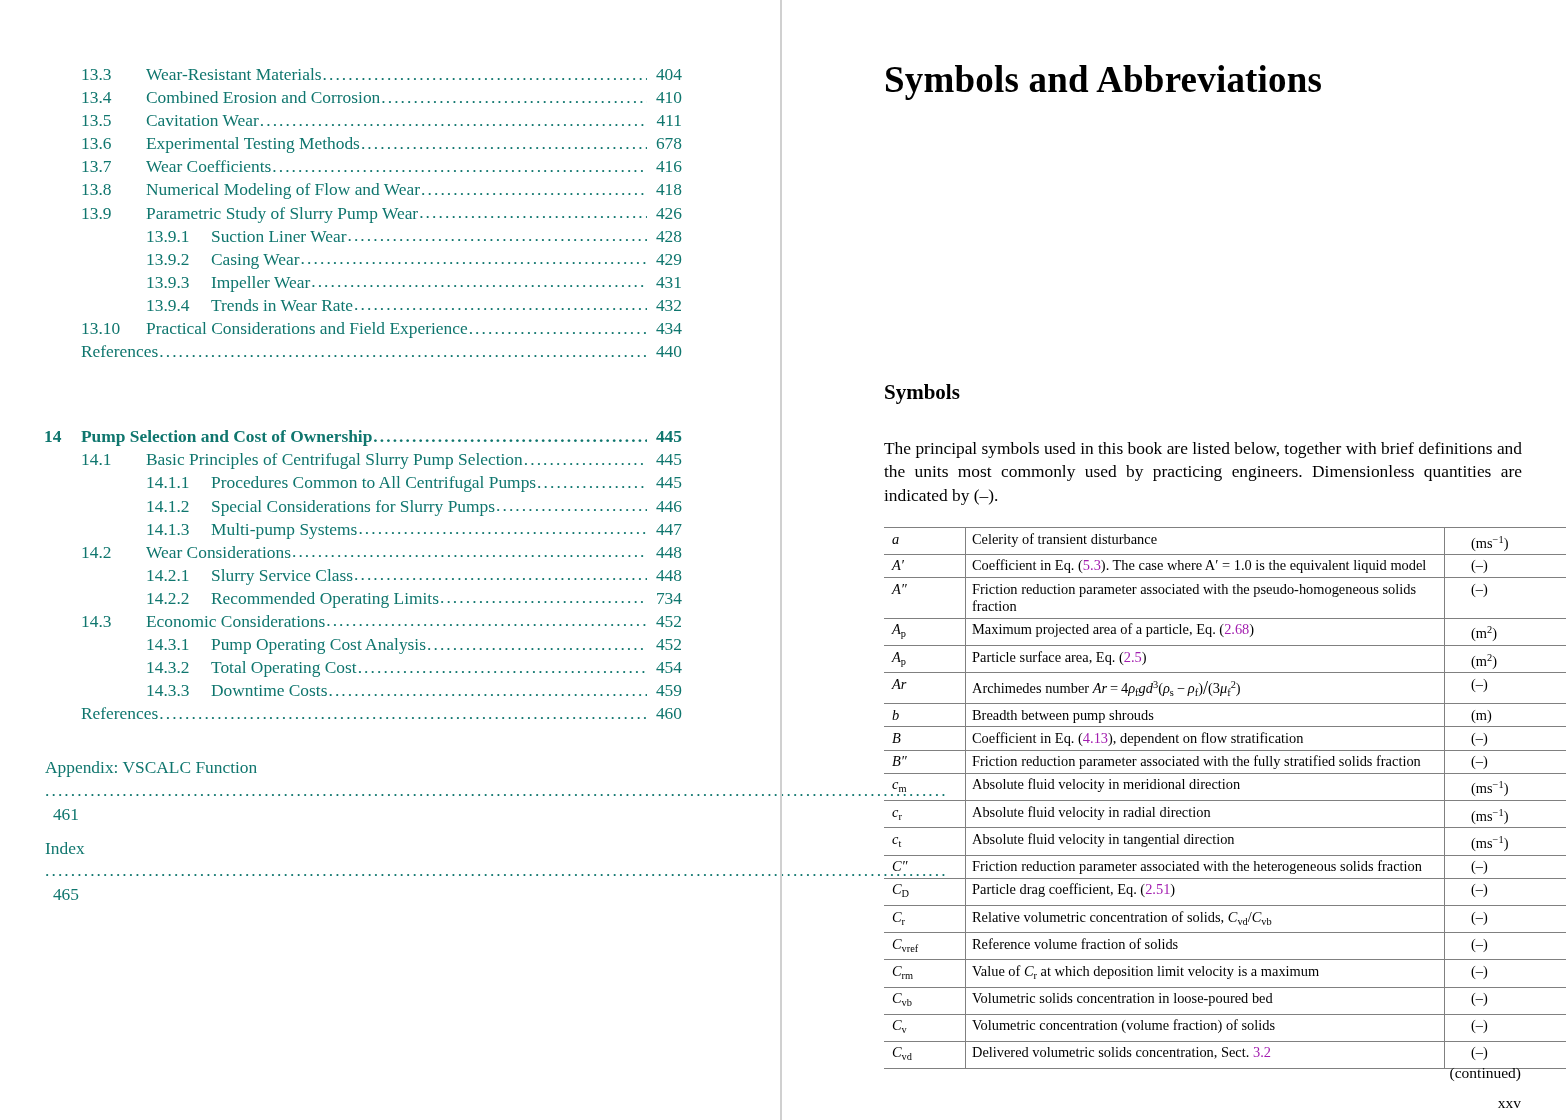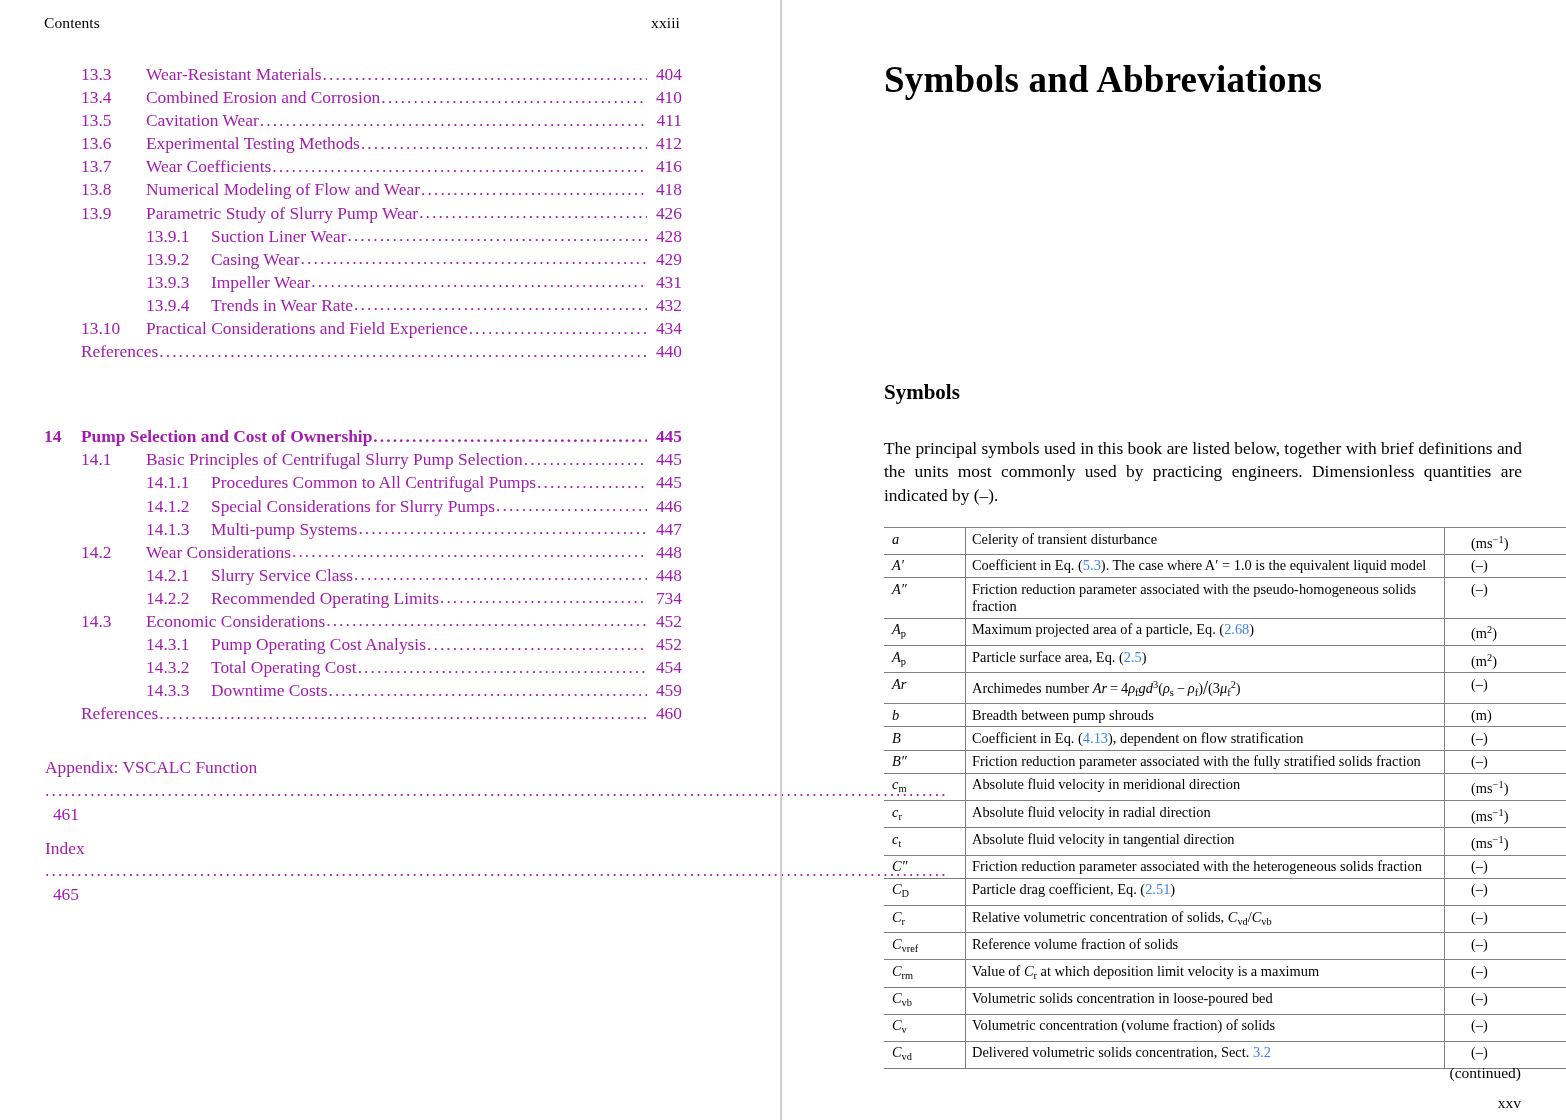--- a/index.html
+++ b/index.html
@@ -49,21 +49,21 @@
 
   .toc-list {
     position: absolute;
     left: 44px;
     top: 63px;
     width: 638px;
   }
   .toc-row {
     display: flex;
     align-items: baseline;
-    color: #a21caf;
+    color: #0f766e;
     font-size: 17.4px;
     line-height: 23.1px;
     white-space: nowrap;
   }
   .toc-row .num {
     flex: 0 0 auto;
     text-align: left;
   }
   .toc-row .title { flex: 0 0 auto; }
   .toc-row .leader {
@@ -154,21 +154,21 @@
     width: 467px;
     border-right: 1.1px solid #808080;
   }
   .sym-table td.c-unit {
     width: 102px;
     padding-left: 26px;
   }
   .sym-table tr:first-child td { border-top: 1.3px solid #808080; }
   .sym-table tr:last-child td  { border-bottom: 1.3px solid #808080; }
 
-  .lnk { color: #3b82f6; }
+  .lnk { color: #a21caf; }
   .ital { font-style: italic; }
   sub { font-size: 0.72em; font-style: normal; vertical-align: -0.28em; }
   sup { font-size: 0.72em; font-style: normal; vertical-align: 0.45em; }
   .c-sym sub, .c-sym sup { font-style: normal; }
 
   .continued {
     position: absolute;
     right: 45px;
     top: 1064px;
     font-size: 15.5px;
@@ -180,24 +180,20 @@
     font-size: 15.5px;
   }
 </style>
 </head>
 <body>
 
 <div class="spread">
 
   <div class="page-left">
 
-    <div class="toc-running-head">
-      <span>Contents</span>
-      <span class="folio">xxiii</span>
-    </div>
 
     <div class="toc-list" id="toc-list">
         <div class="toc-row lvl-section">
           <span class="num">13.3</span>
           <span class="title">Wear-Resistant Materials</span>
           <span class="leader"> ............................................................................................................................................</span>
           <span class="pg">404</span>
         </div>
         <div class="toc-row lvl-section">
           <span class="num">13.4</span>
@@ -208,21 +204,21 @@
         <div class="toc-row lvl-section">
           <span class="num">13.5</span>
           <span class="title">Cavitation Wear</span>
           <span class="leader"> ............................................................................................................................................</span>
           <span class="pg">411</span>
         </div>
         <div class="toc-row lvl-section">
           <span class="num">13.6</span>
           <span class="title">Experimental Testing Methods</span>
           <span class="leader"> ............................................................................................................................................</span>
-          <span class="pg">412</span>
+          <span class="pg">678</span>
         </div>
         <div class="toc-row lvl-section">
           <span class="num">13.7</span>
           <span class="title">Wear Coefficients</span>
           <span class="leader"> ............................................................................................................................................</span>
           <span class="pg">416</span>
         </div>
         <div class="toc-row lvl-section">
           <span class="num">13.8</span>
           <span class="title">Numerical Modeling of Flow and Wear</span>

